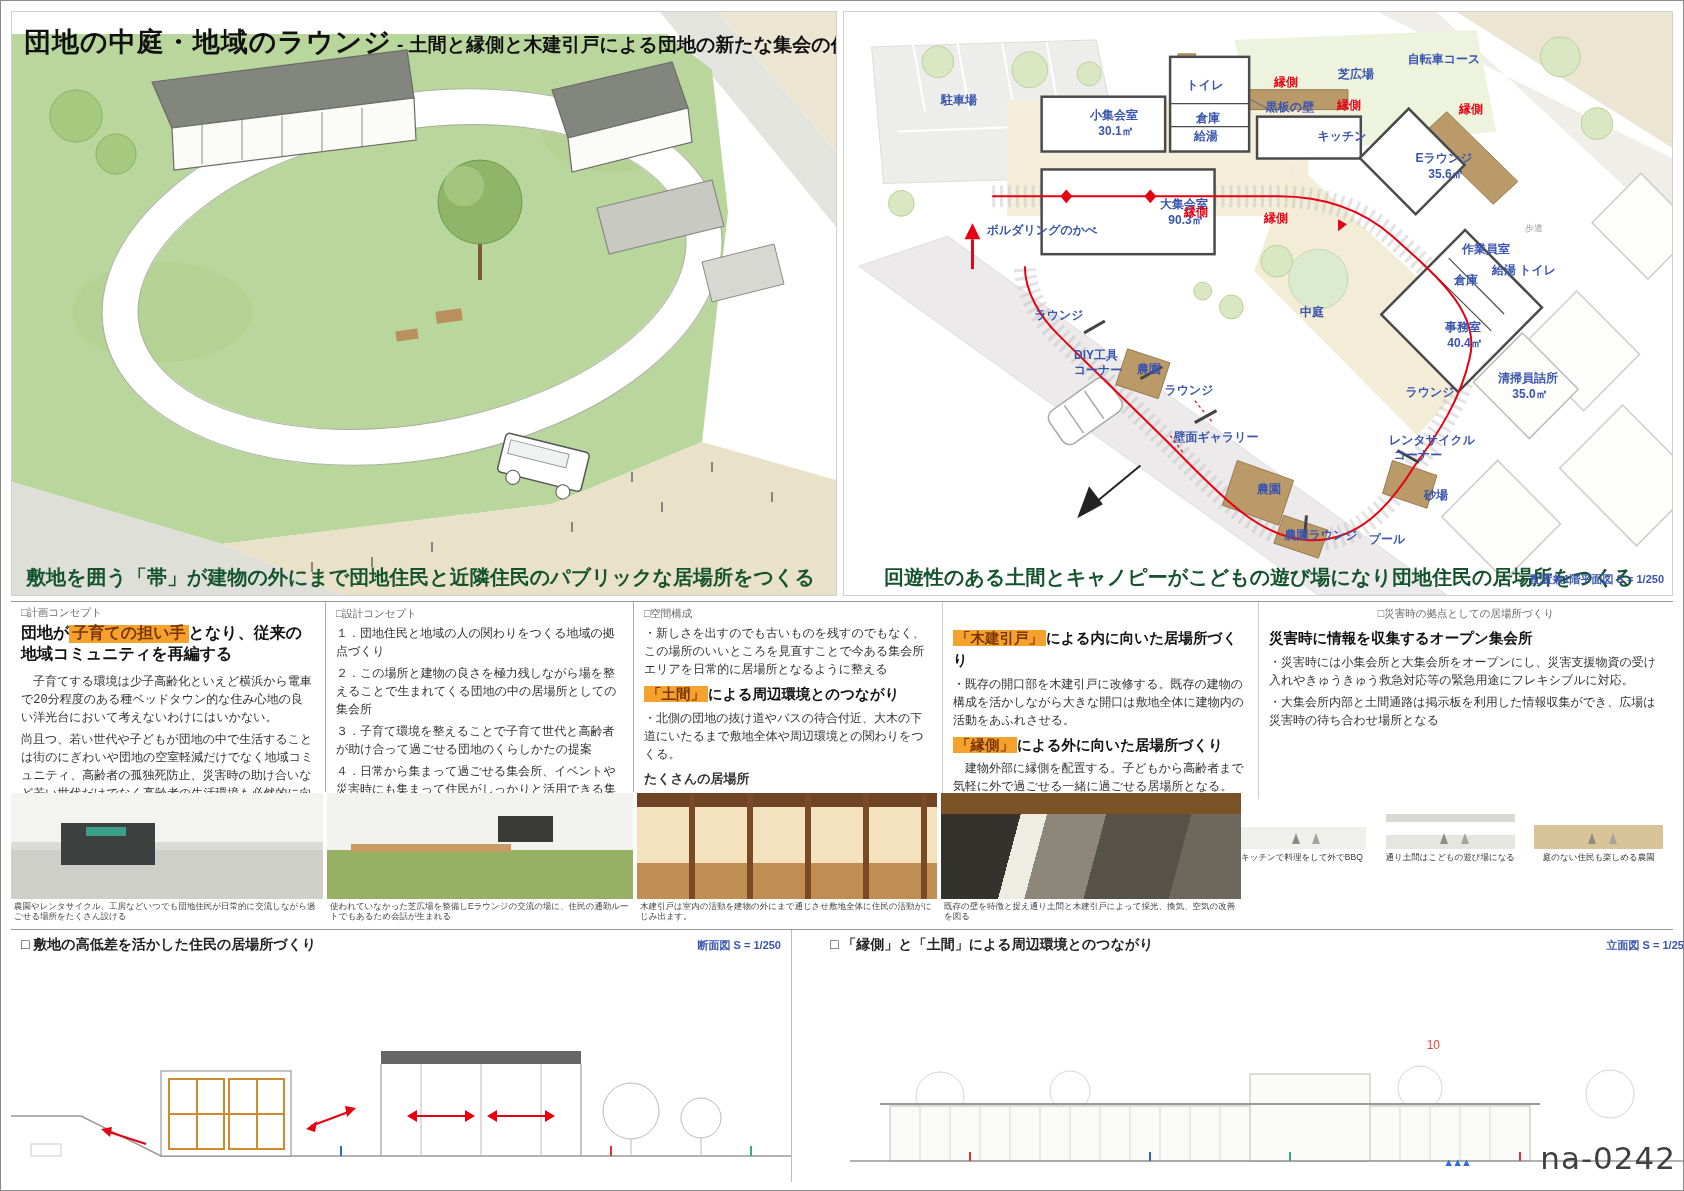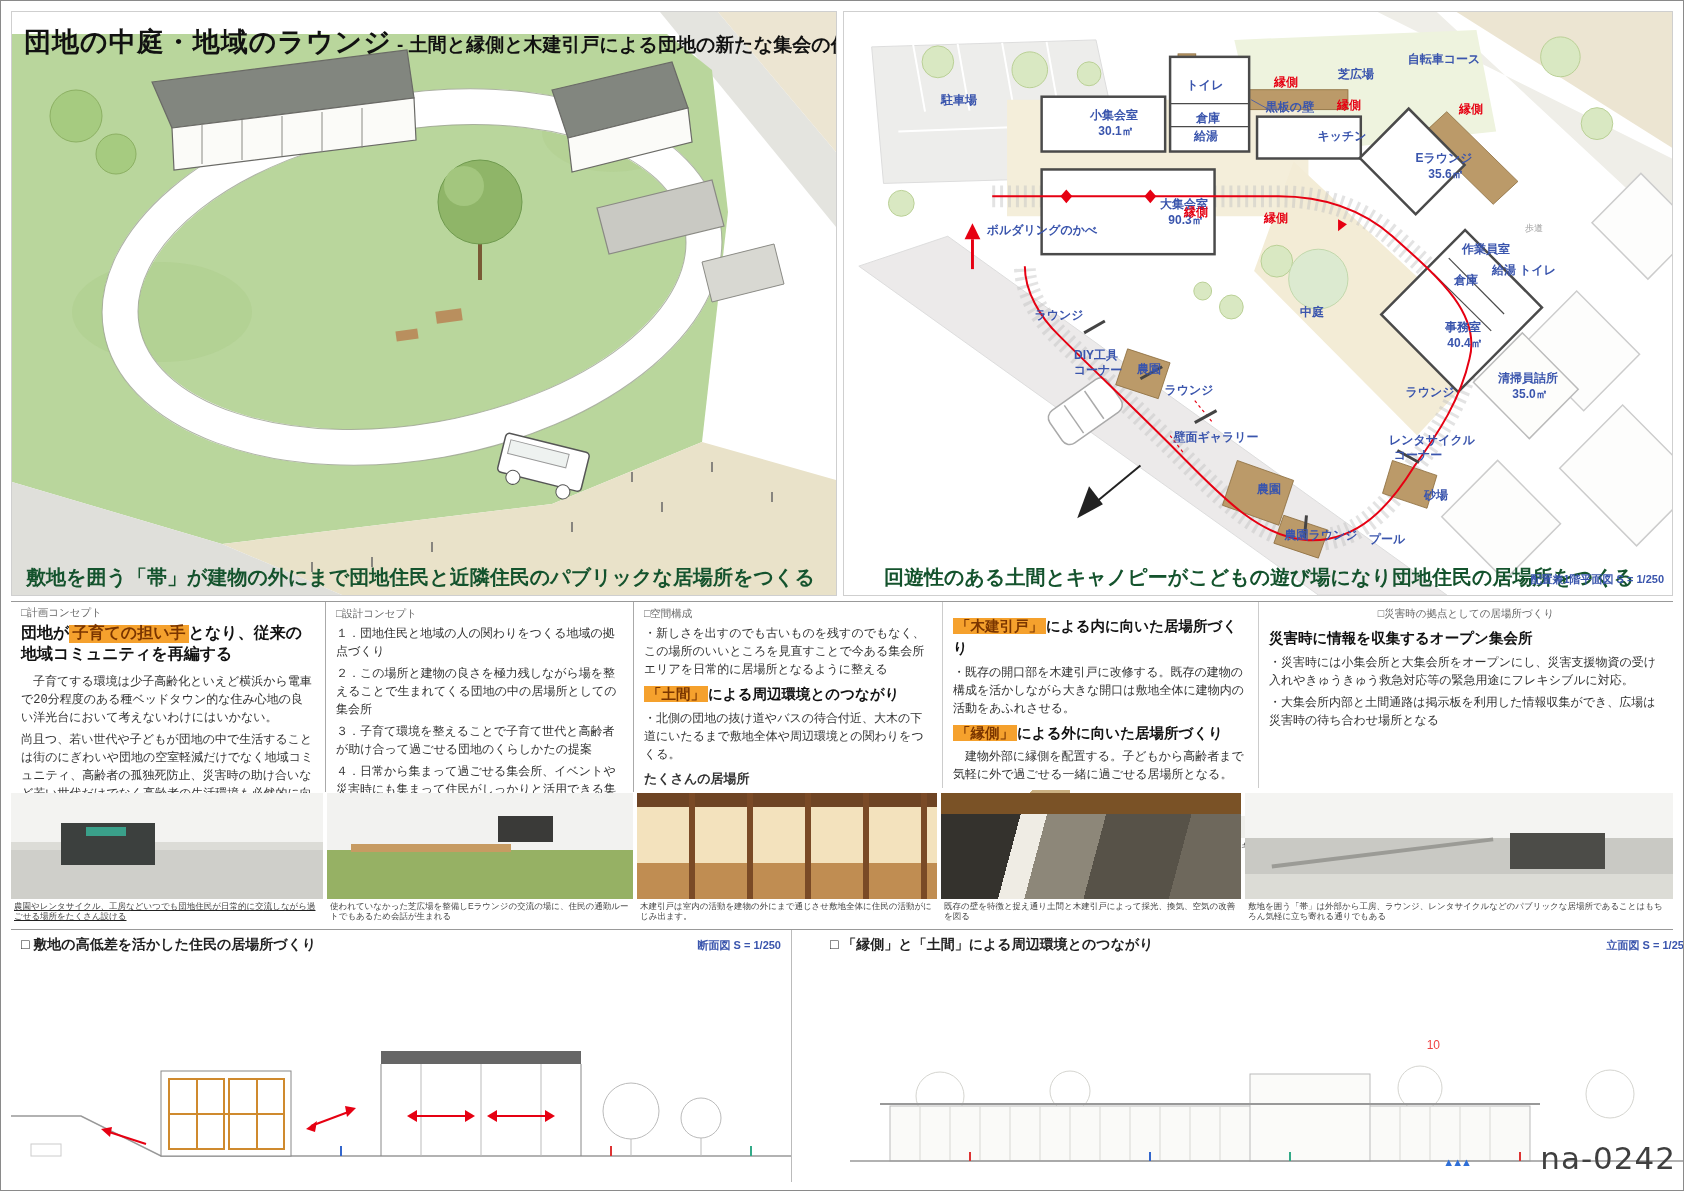--- a/index.html
+++ b/index.html
@@ -50,21 +50,21 @@
   .sk2{background:linear-gradient(#fff 0 58%,#e7d9bd 58%);}
   .sk3{background:linear-gradient(135deg,#fff 0 52%,#cbb183 52%);}
   .sk4{background:linear-gradient(#fff 0 36%,#cfe0a2 36%);}
   .sk5{background:linear-gradient(#fff 0 55%,#efefec 55%);}
   .sk6{background:linear-gradient(#fff 0 28%,#d9d9d4 28% 44%,#fff 44% 70%,#e6e6e1 70%);}
   .sk7{background:linear-gradient(#fff 0 50%,#d9c49a 50%);}
   .sk-cap{font-size:8.5px;color:#333;margin-top:2px;white-space:nowrap;}
   
   .photos{position:absolute;left:10px;top:792px;right:10px;height:130px;display:flex;gap:4px;}
   .photo{display:flex;flex-direction:column;}
-  .p1{width:312px;text-decoration:underline;} .p2{width:306px;} .p3{width:300px;} .p4{width:300px;} .p5{flex:1;}
+  .p1{width:312px;} .p2{width:306px;} .p3{width:300px;} .p4{width:300px;} .p5{flex:1;}
   .ph-img{position:relative;height:106px;overflow:hidden;}
   .ph-cap{font-size:8.5px;color:#444;margin-top:2px;line-height:1.2;padding:0 3px;}
   .ph1{background:linear-gradient(#f3f3f1 0 46%,#dcdcd7 46% 54%,#cfcfca 54%);}
   .ph1::before{content:"";position:absolute;left:16%;top:28%;width:30%;height:40%;background:#3c403e;}
   .ph1::after{content:"";position:absolute;left:24%;top:32%;width:13%;height:9%;background:#3aa08a;}
   .ph2{background:linear-gradient(#f2f2f0 0 54%,#96b164 54%);}
   .ph2::before{content:"";position:absolute;left:56%;top:22%;width:18%;height:24%;background:#3a3a38;}
   .ph2::after{content:"";position:absolute;left:8%;top:48%;width:52%;height:8%;background:#c79b62;}
   .ph3{background:repeating-linear-gradient(90deg,transparent 0 52px,#7a4a26 52px 58px),linear-gradient(#6e4424 0 13%,#f3e2bd 13% 66%,#c08d52 66%);}
   .ph4{background:linear-gradient(105deg,#34322d 0 26%,#efece4 26% 34%,#8d8779 34% 52%,#575248 52% 78%,#6e685c 78%);}
@@ -326,21 +326,21 @@
     <div class="rgroup">
       <div class="rcols">
         <div class="mcol c3">
           <div class="tag">□空間構成</div>
           <p class="body-txt">・新しさを出すのでも古いものを残すのでもなく、この場所のいいところを見直すことで今ある集会所エリアを日常的に居場所となるように整える</p>
           <div class="h-mid"><span class="hl">「土間」</span><span>による周辺環境とのつながり</span></div>
           <p class="body-txt">・北側の団地の抜け道やバスの待合付近、大木の下道にいたるまで敷地全体や周辺環境との関わりをつくる。</p>
           <div class="many">たくさんの居場所</div>
         </div>
         <div class="mcol c4">
-          <div class="h-mid" style="margin-top:10px"><span class="hl">「木建引戸」</span><span>による内に向いた居場所づくり</span></div>
+          <div class="h-mid" style="margin-top:22px"><span class="hl">「木建引戸」</span><span>による内に向いた居場所づくり</span></div>
           <p class="body-txt">・既存の開口部を木建引戸に改修する。既存の建物の構成を活かしながら大きな開口は敷地全体に建物内の活動をあふれさせる。</p>
           <div class="h-mid"><span class="hl">「縁側」</span><span>による外に向いた居場所づくり</span></div>
           <p class="body-txt">　建物外部に縁側を配置する。子どもから高齢者まで気軽に外で過ごせる一緒に過ごせる居場所となる。</p>
         </div>
         <div class="mcol c5">
           <div class="tag" style="text-align:center">□災害時の拠点としての居場所づくり</div>
           <div class="h-mid">災害時に情報を収集するオープン集会所</div>
           <p class="body-txt">・災害時には小集会所と大集会所をオープンにし、災害支援物資の受け入れやきゅうきゅう救急対応等の緊急用途にフレキシブルに対応。</p>
           <p class="body-txt">・大集会所内部と土間通路は掲示板を利用した情報収集ができ、広場は災害時の待ち合わせ場所となる</p>
         </div>
@@ -387,24 +387,20 @@
         <div class="ph-img ph2"></div>
         <div class="ph-cap">使われていなかった芝広場を整備しEラウンジの交流の場に、住民の通勤ルートでもあるため会話が生まれる</div>
       </div>
     <div class="photo p3">
         <div class="ph-img ph3"></div>
         <div class="ph-cap">木建引戸は室内の活動を建物の外にまで通じさせ敷地全体に住民の活動がにじみ出ます。</div>
       </div>
     <div class="photo p4">
         <div class="ph-img ph4"></div>
         <div class="ph-cap">既存の壁を特徴と捉え通り土間と木建引戸によって採光、換気、空気の改善を図る</div>
-      </div>
-    <div class="photo p5">
-        <div class="ph-img ph5"></div>
-        <div class="ph-cap">敷地を囲う「帯」は外部から工房、ラウンジ、レンタサイクルなどのパブリックな居場所であることはもちろん気軽に立ち寄れる通りでもある</div>
       </div>
   </div>
 
   <div class="bottom">
     <div class="b-left">
       <div class="b-head">
         <span class="b-title">□ 敷地の高低差を活かした住民の居場所づくり</span>
         <span class="b-scale">断面図 S = 1/250</span>
       </div>
       <svg width="780" height="220" viewBox="0 0 780 220">

